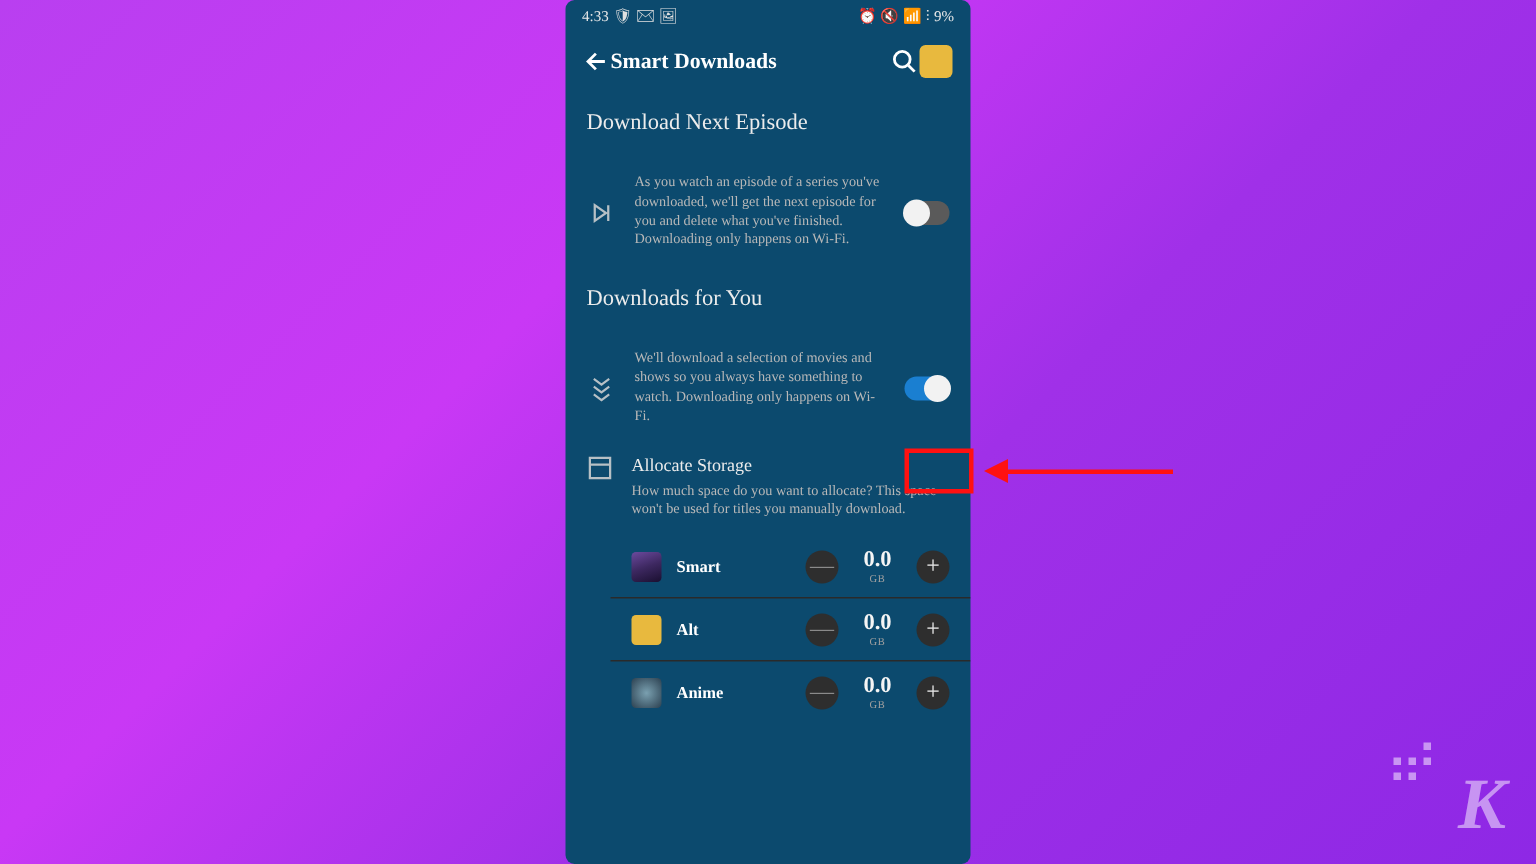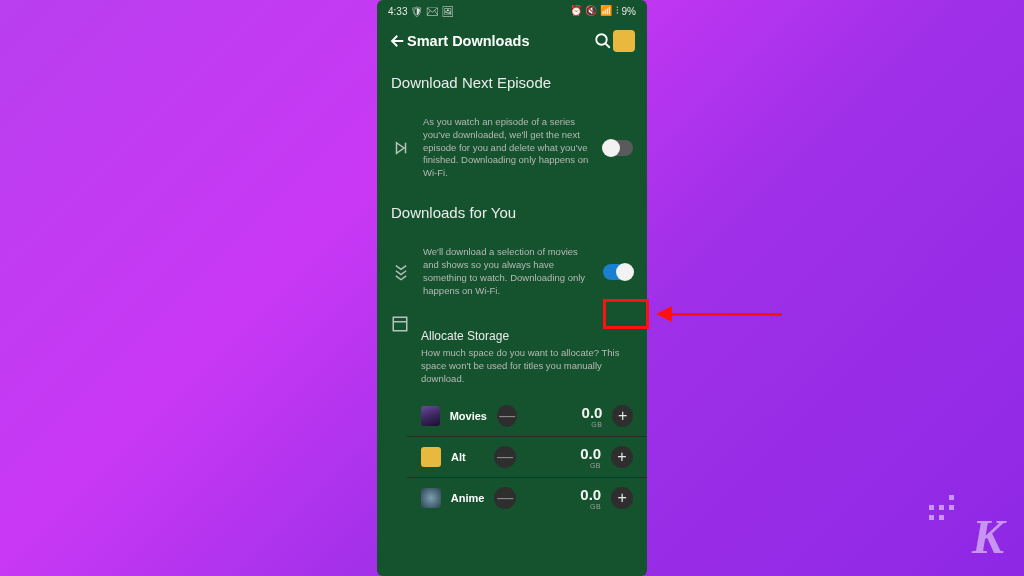--- a/index.html
+++ b/index.html
@@ -8,24 +8,25 @@
     background: linear-gradient(135deg, #b93ff0 0%, #c938f5 35%, #a030e8 60%, #8e28e5 100%);
     font-family: 'Helvetica Neue', Arial, sans-serif;
     position: relative;
   }
   .phone {
     position: absolute;
     left: 377px;
     top: 0;
     width: 270px;
     height: 576px;
-    background: #14532d;
+    background: #0c4a6e;
     color: #fff;
     border-radius: 6px;
     overflow: hidden;
+    font-family: Liberation Serif, serif;
   }
   .status-bar {
     display: flex;
     justify-content: space-between;
     align-items: center;
     padding: 5px 11px;
     font-size: 10px;
     color: #e8e8e8;
   }
   .status-left, .status-right { display: flex; gap: 3px; align-items: center; }
@@ -52,38 +53,38 @@
     width: 30px; height: 16px; border-radius: 10px; position: relative; cursor: pointer;
   }
   .toggle-off { background: #5a5a5a; }
   .toggle-on { background: #1a7fd1; }
   .toggle-knob {
     position: absolute; top: -1px; width: 18px; height: 18px; background: #f2f2f2; border-radius: 50%;
   }
   .toggle-off .toggle-knob { left: -1px; }
   .toggle-on .toggle-knob { right: -1px; }
   .alloc-block { padding: 4px 14px 10px; display: flex; gap: 12px; }
-  .alloc-title { font-size: 12px; font-weight: 500; color: #ececec; margin-bottom: 4px; margin-top: 14px; }
+  .alloc-title { font-size: 12px; font-weight: 500; color: #ececec; margin-bottom: 4px; }
   .alloc-desc { font-size: 9.5px; line-height: 1.35; color: #b8b8b8; }
   .storage-row {
     display: flex; align-items: center; gap: 10px;
     padding: 8px 14px; border-bottom: 1px solid #2a2a2a;
     margin-left: 30px;
   }
   .thumb { width: 20px; height: 20px; border-radius: 3px; }
   .thumb-movies { background: linear-gradient(160deg,#6b4a9e,#3d2860,#1a0f30); }
   .thumb-alt { background: #e8b93e; }
   .thumb-anime { background: radial-gradient(circle at 50% 50%, #7aa0b0, #2b4050); }
   .storage-name { font-size: 11px; font-weight: 600; flex: 1; }
   .step-btn {
     width: 22px; height: 22px; border-radius: 50%; background: #2e2e2e;
     display: flex; align-items: center; justify-content: center; color: #8a8a8a; cursor: pointer;
   }
   .step-btn.plus { color: #e8e8e8; }
-  .storage-val { text-align: right; min-width: 32px; margin-left: 43px; }
+  .storage-val { text-align: center; min-width: 32px; }
   .storage-num { font-size: 15px; font-weight: 700; color: #f5f5f5; }
   .storage-unit { font-size: 7px; color: #a0a0a0; letter-spacing: 0.5px; }
   .highlight-box {
     position: absolute; border: 3px solid #f11; pointer-events: none;
   }
   .arrow {
     position: absolute; display: flex; align-items: center;
   }
   .arrow-head {
     width: 0; height: 0; border-top: 8px solid transparent; border-bottom: 8px solid transparent;
@@ -167,21 +168,21 @@
         </svg>
     </div>
     <div>
       <div class="alloc-title">Allocate Storage</div>
       <div class="alloc-desc">How much space do you want to allocate? This space won't be used for titles you manually download.</div>
     </div>
   </div>
 
   <div class="storage-row">
     <div class="thumb thumb-movies"></div>
-    <div class="storage-name">Movies</div>
+    <div class="storage-name">Smart</div>
     <div class="step-btn">
         <span>—</span>
       </div>
     <div class="storage-val">
       <div class="storage-num">0.0</div>
       <div class="storage-unit">GB</div>
     </div>
     <div class="step-btn plus">
         <span>+</span>
       </div>

